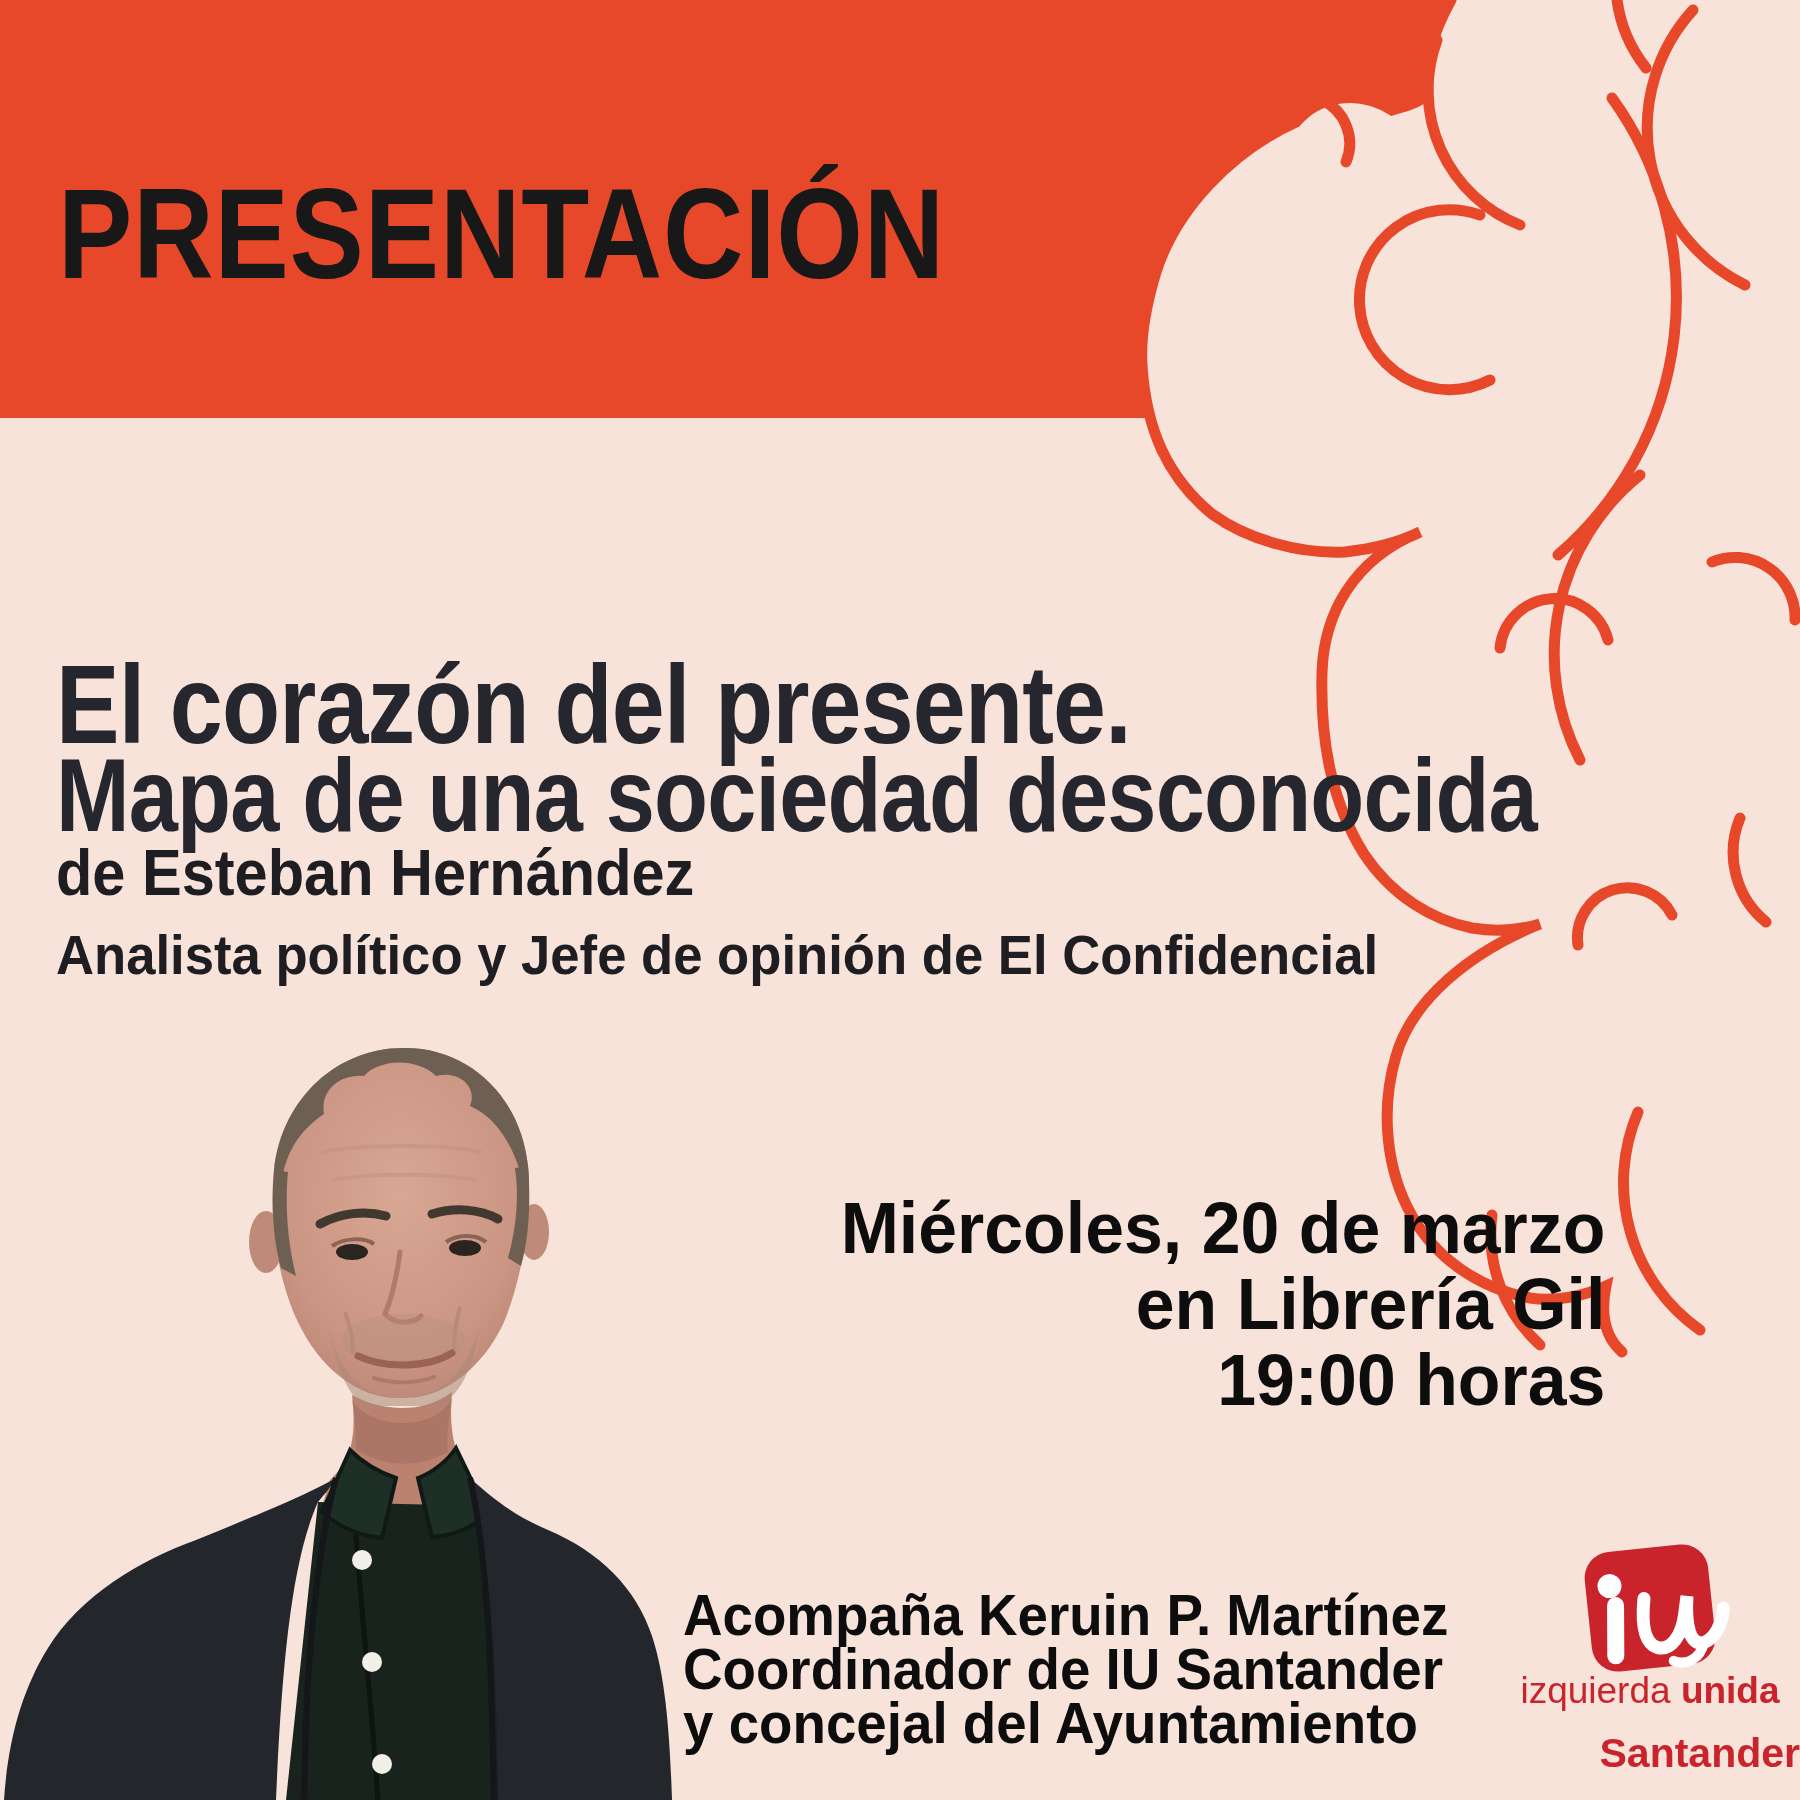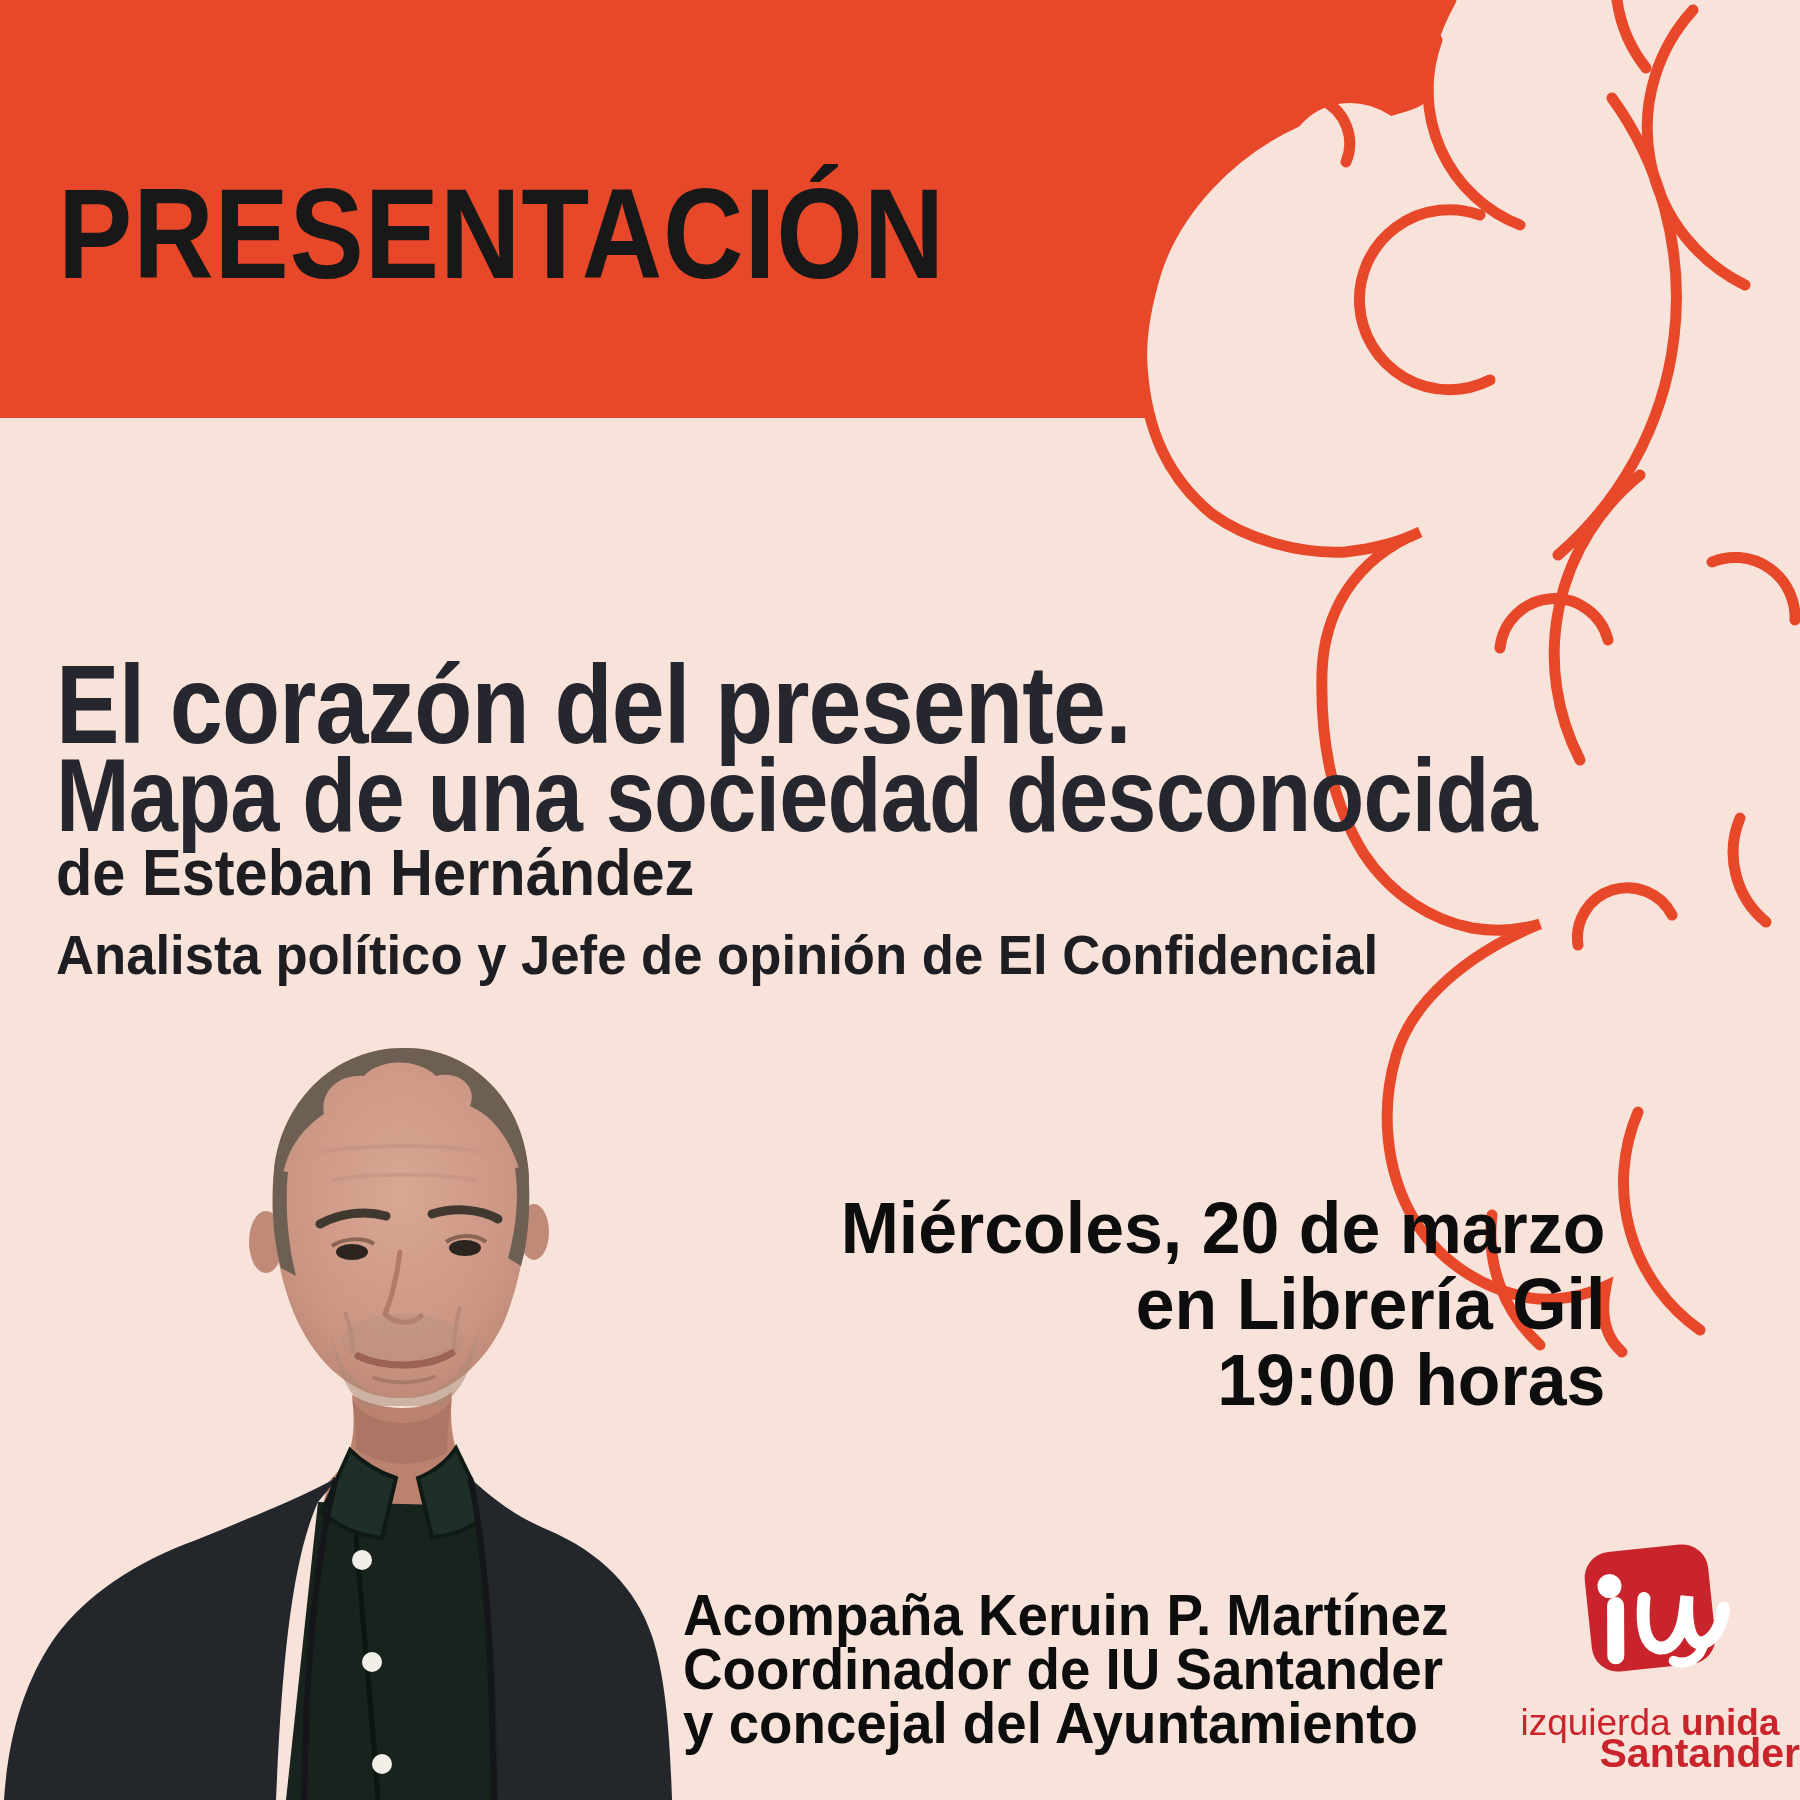--- a/index.html
+++ b/index.html
@@ -32,21 +32,21 @@
     transform:scaleX(.97);transform-origin:right top;}
   
   #companion-block{left:683px;top:1588px;color:#0d0d0d;
     font-size:57px;font-weight:700;line-height:54px;white-space:nowrap;
     transform:scaleX(.96);transform-origin:left top;}
   
   #person-svg{left:0;top:1040px;width:720px;height:760px;}
   
   #iu-logo{left:1500px;top:1530px;width:300px;height:270px;}
   #iu-mark-svg{position:absolute;left:0;top:0;width:300px;height:170px;}
-  #iu-org-line{position:absolute;left:0;top:172px;width:300px;text-align:center;
+  #iu-org-line{position:absolute;left:0;top:140px;width:300px;text-align:center;
     font-size:37px;color:#C9242B;white-space:nowrap;}
   #iu-org-line .bold{font-weight:700;}
   #iu-region-line{position:absolute;left:0;top:200px;width:300px;text-align:right;
     font-size:41px;font-weight:700;color:#C9242B;white-space:nowrap;}
 </style>
 </head>
 <body>
 
 <div id="canvas">
 

